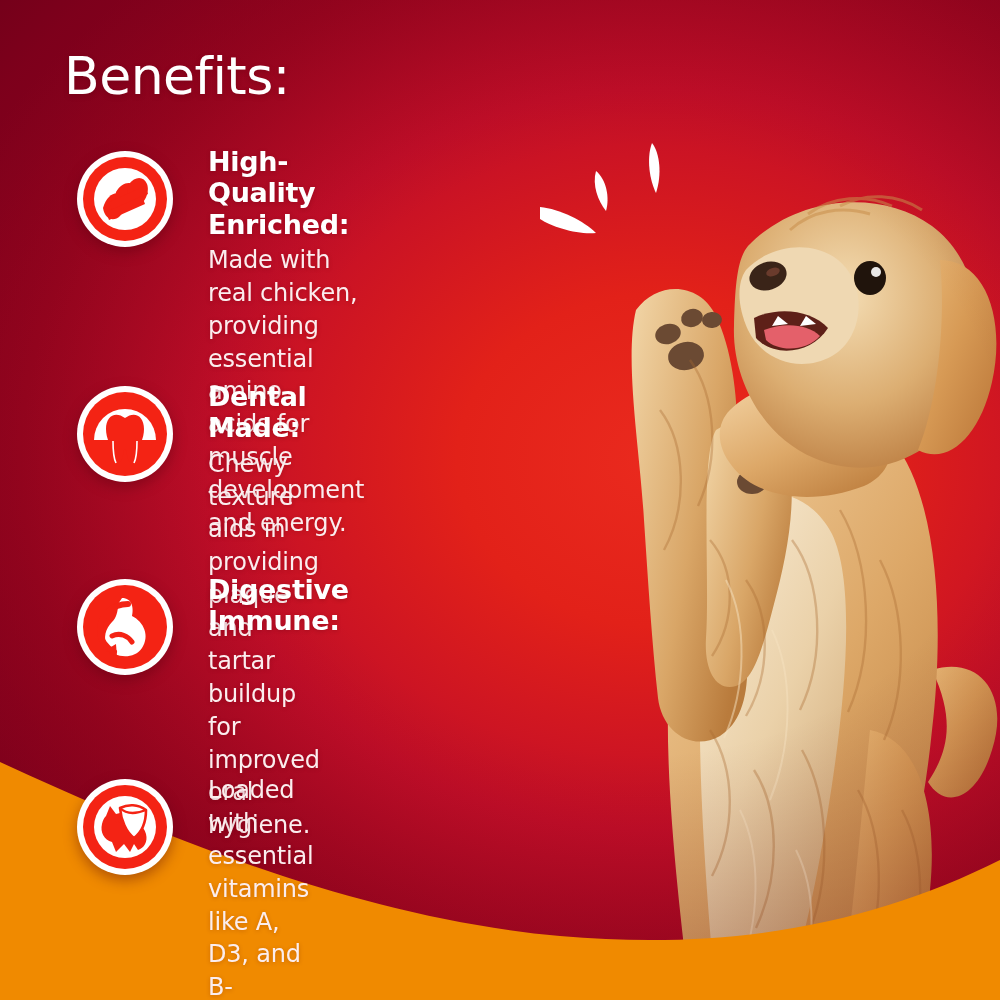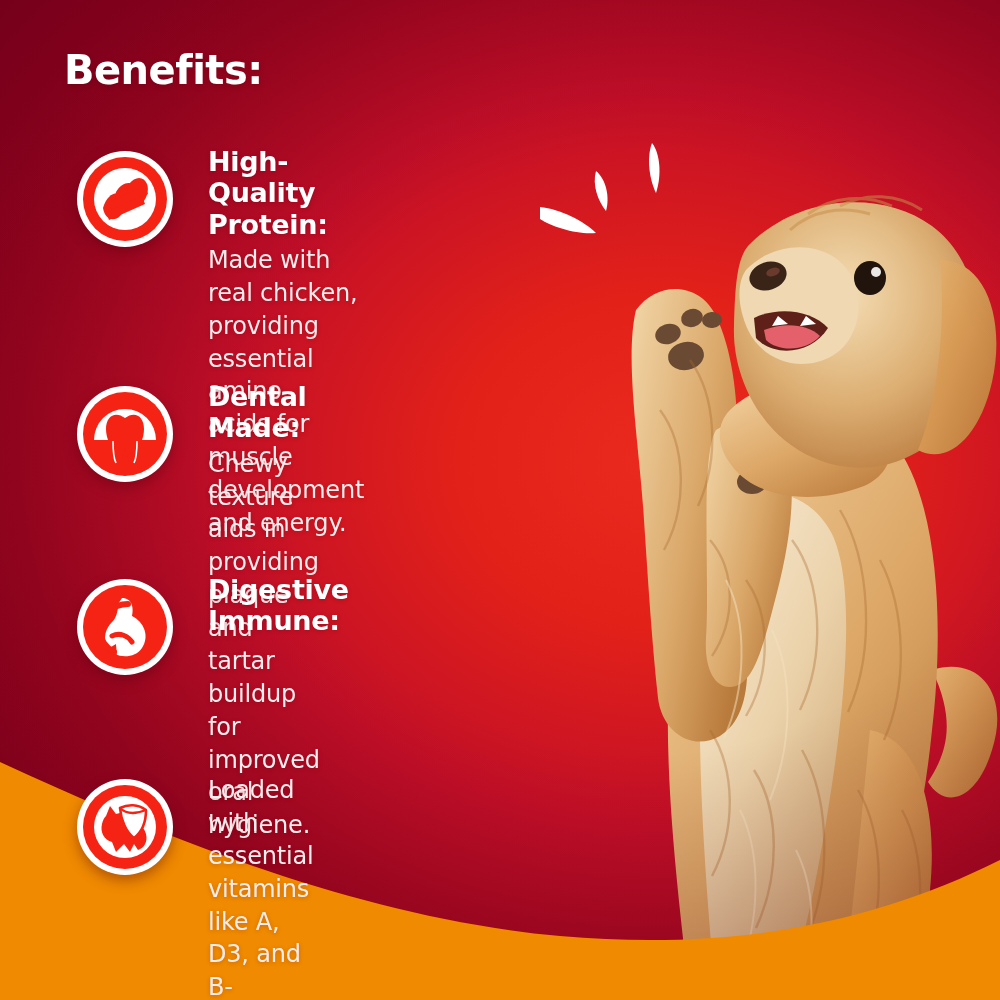--- a/index.html
+++ b/index.html
@@ -27,21 +27,21 @@
   .wave { position:absolute; left:0; bottom:0; width:1000px; height:260px; }
 
   
   .dog-wrap{ position:absolute; left:540px; top:110px; width:470px; height:890px; }
   .sparks{ position:absolute; left:540px; top:135px; width:170px; height:130px; }
 
   
   .title{
     position:absolute; left:64px; top:50px;
     font-family:"DejaVu Sans", sans-serif;
-    font-size:40px; font-weight:bold; color:#ffffff;
+    font-size:52px; font-weight:normal; color:#ffffff;
     letter-spacing:-0.5px; line-height:1;
     text-shadow:0 2px 5px rgba(90,0,15,0.35);
   }
 
   
   .benefit{ position:absolute; left:60px; }
   .benefit .icon{
     position:absolute; left:16px; top:0;
     width:98px; height:98px;
     filter:drop-shadow(0 5px 7px rgba(80,0,12,0.40));
@@ -193,21 +193,21 @@
         <g fill="#F42314">
           <path d="M27 58 C 31 44 41 40 47 46 C 51 50 50 60 44 66 C 38 72 29 70 27 58 Z"></path>
           <path d="M40 42 C 46 32 56 30 60 38 C 64 46 58 58 50 60 C 43 62 37 52 40 42 Z"></path>
           <path d="M53 34 C 59 26 68 26 71 34 C 74 42 69 54 61 56 C 54 58 49 42 53 34 Z"></path>
           <path d="M33 52 L 69 36 L 72 44 L 36 60 Z"></path>
           <path d="M30 62 L 66 46 L 69 54 L 33 70 Z"></path>
         </g>
       </svg>
     </div>
     <div class="txt">
-      <h3>High-Quality Protein:</h3>
+      <h3>High-Quality Enriched:</h3>
       <p>Made with real chicken,
 providing essential amino
 acids for muscle
 development and energy.</p>
     </div>
   </div>
 
   <div class="benefit b2">
     <div class="icon">
       <svg width="98" height="98" viewBox="0 0 98 98">

